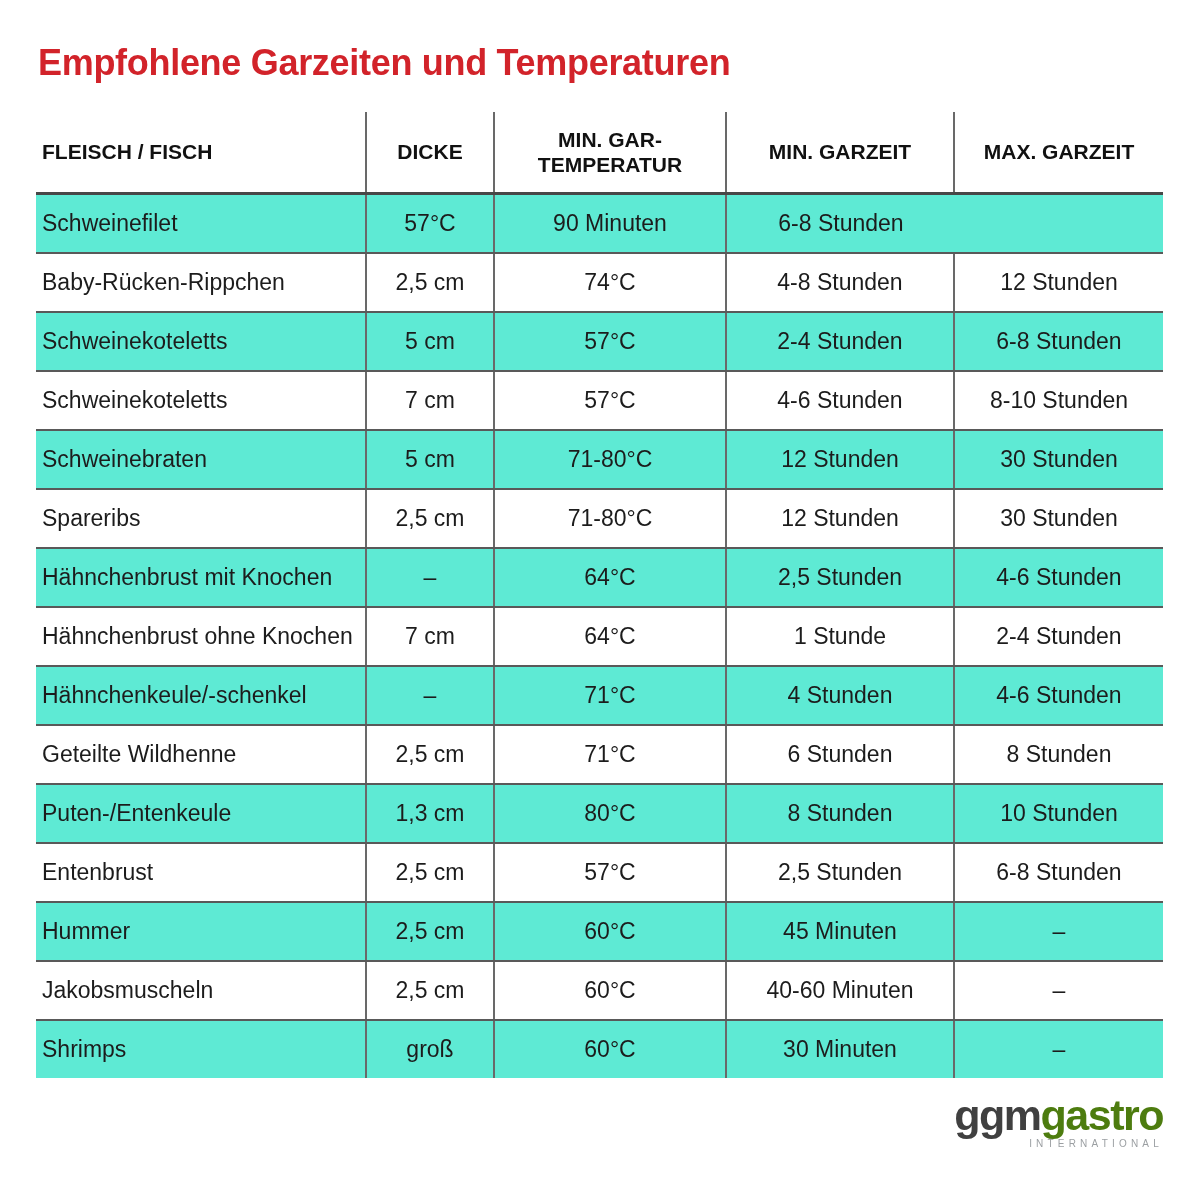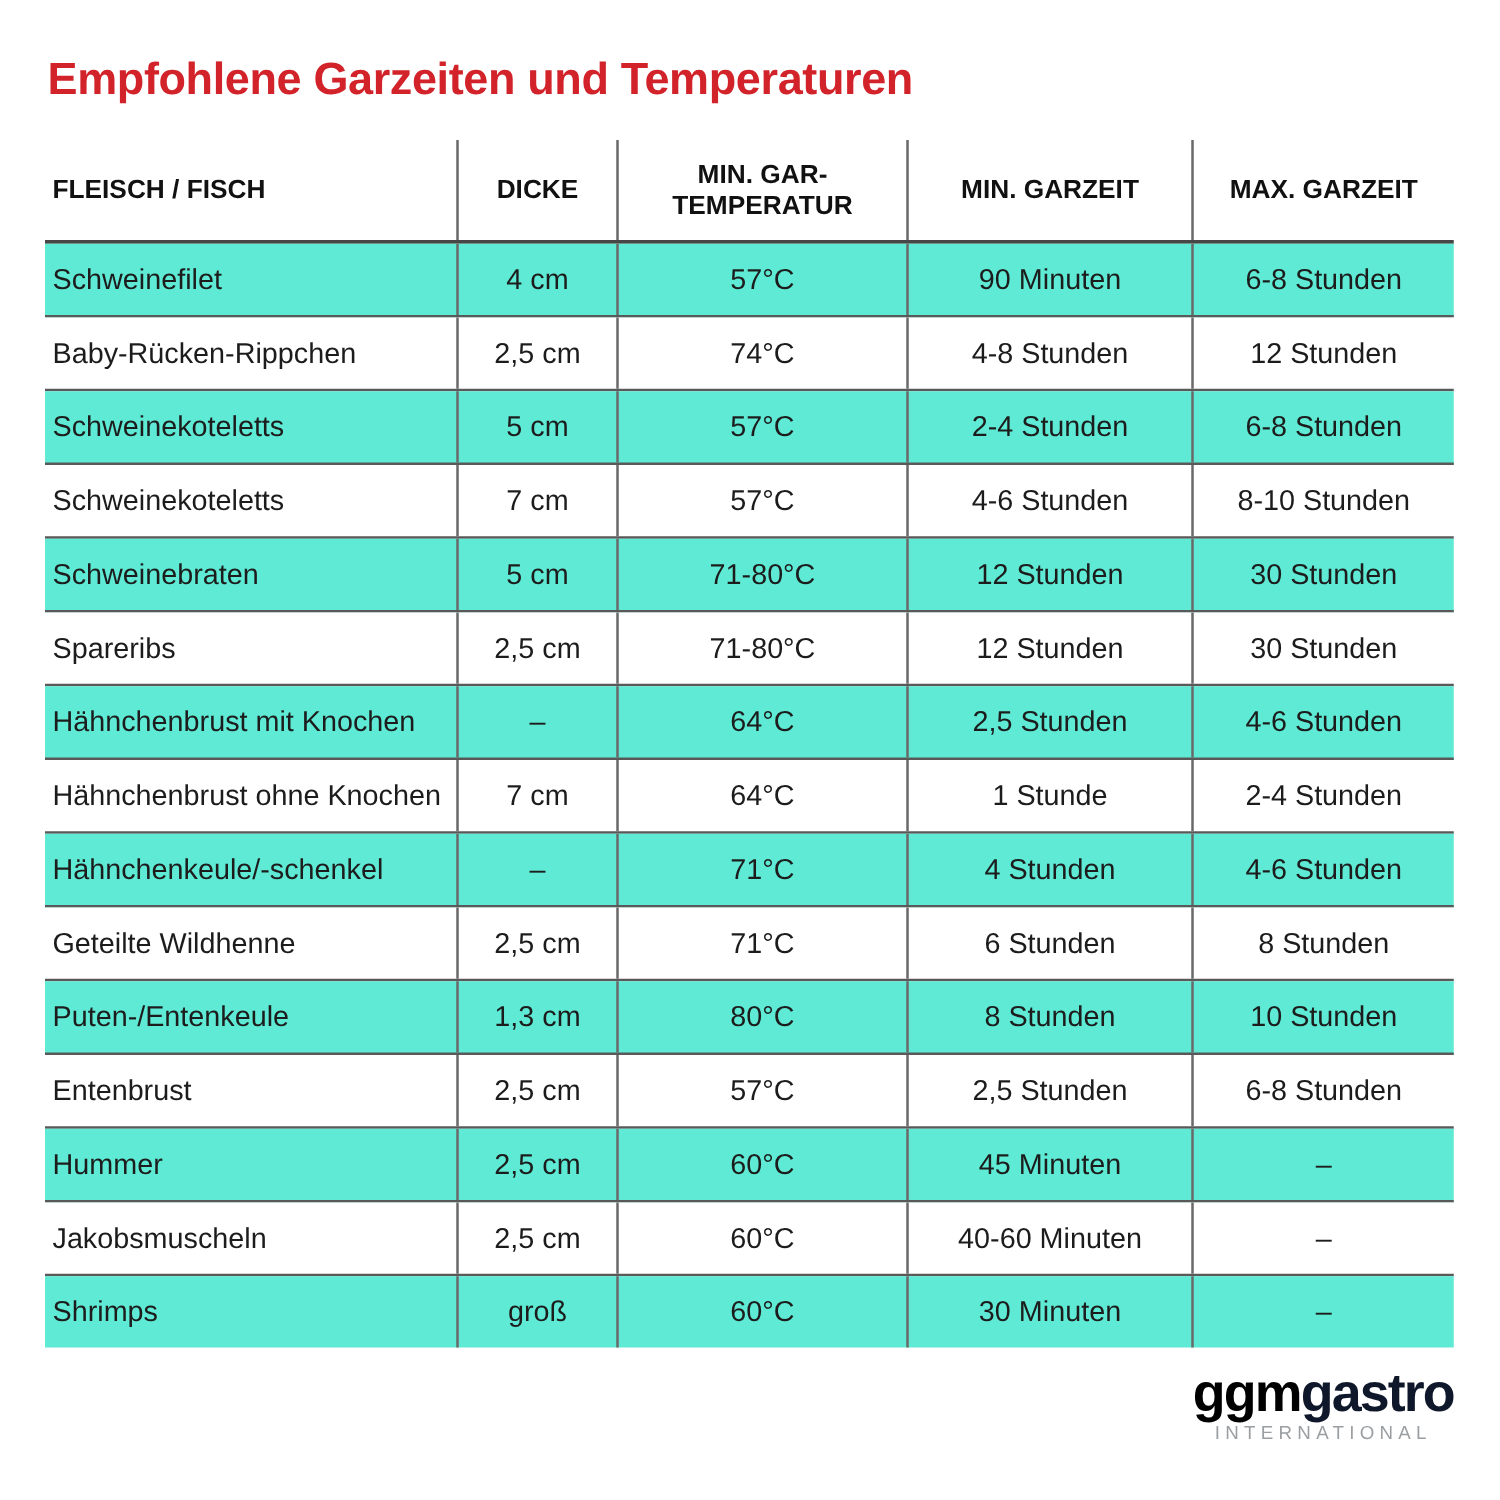--- a/index.html
+++ b/index.html
@@ -43,26 +43,26 @@
   }
   .cell:last-child{border-right:none;}
   .cell.col0{justify-content:flex-start;text-align:left;padding-left:6px;}
   .logo{
     position:absolute;top:1094px;right:37px;
     text-align:right;line-height:1;
   }
   .logo .wordmark{
     font-size:43px;font-weight:bold;letter-spacing:-1.5px;
   }
-  .logo .ggm{color:#000000;margin-top:44px;}
-  .logo .gastro{color:#0f172a;}
+  .logo .ggm{color:#404040;margin-top:44px;}
+  .logo .gastro{color:#4d7c0f;}
   .logo .intl{
     margin-top:2px;
-    font-size:15px;letter-spacing:4.2px;
-    color:#9b9fa2;font-weight:normal;text-align:center;
+    font-size:10px;letter-spacing:4.2px;
+    color:#9b9fa2;font-weight:normal;
   }
 </style>
 </head>
 <body>
 
 <div class="page">
 
   <h1 class="page-title">Empfohlene Garzeiten und Temperaturen</h1>
 
   <div class="garzeit-table">
@@ -70,21 +70,20 @@
       <div class="cell col0">FLEISCH / FISCH</div>
       <div class="cell col1">DICKE</div>
       <div class="cell col2">MIN. GAR-
 TEMPERATUR</div>
       <div class="cell col3">MIN. GARZEIT</div>
       <div class="cell col4">MAX. GARZEIT</div>
     </div>
     <div id="table-body">
         <div class="row shaded">
           <div class="cell col0">Schweinefilet</div>
-          <div class="cell col1">4 cm</div>
           <div class="cell col2">57°C</div>
           <div class="cell col3">90 Minuten</div>
           <div class="cell col4">6-8 Stunden</div>
         </div>
         <div class="row">
           <div class="cell col0">Baby-Rücken-Rippchen</div>
           <div class="cell col1">2,5 cm</div>
           <div class="cell col2">74°C</div>
           <div class="cell col3">4-8 Stunden</div>
           <div class="cell col4">12 Stunden</div>

